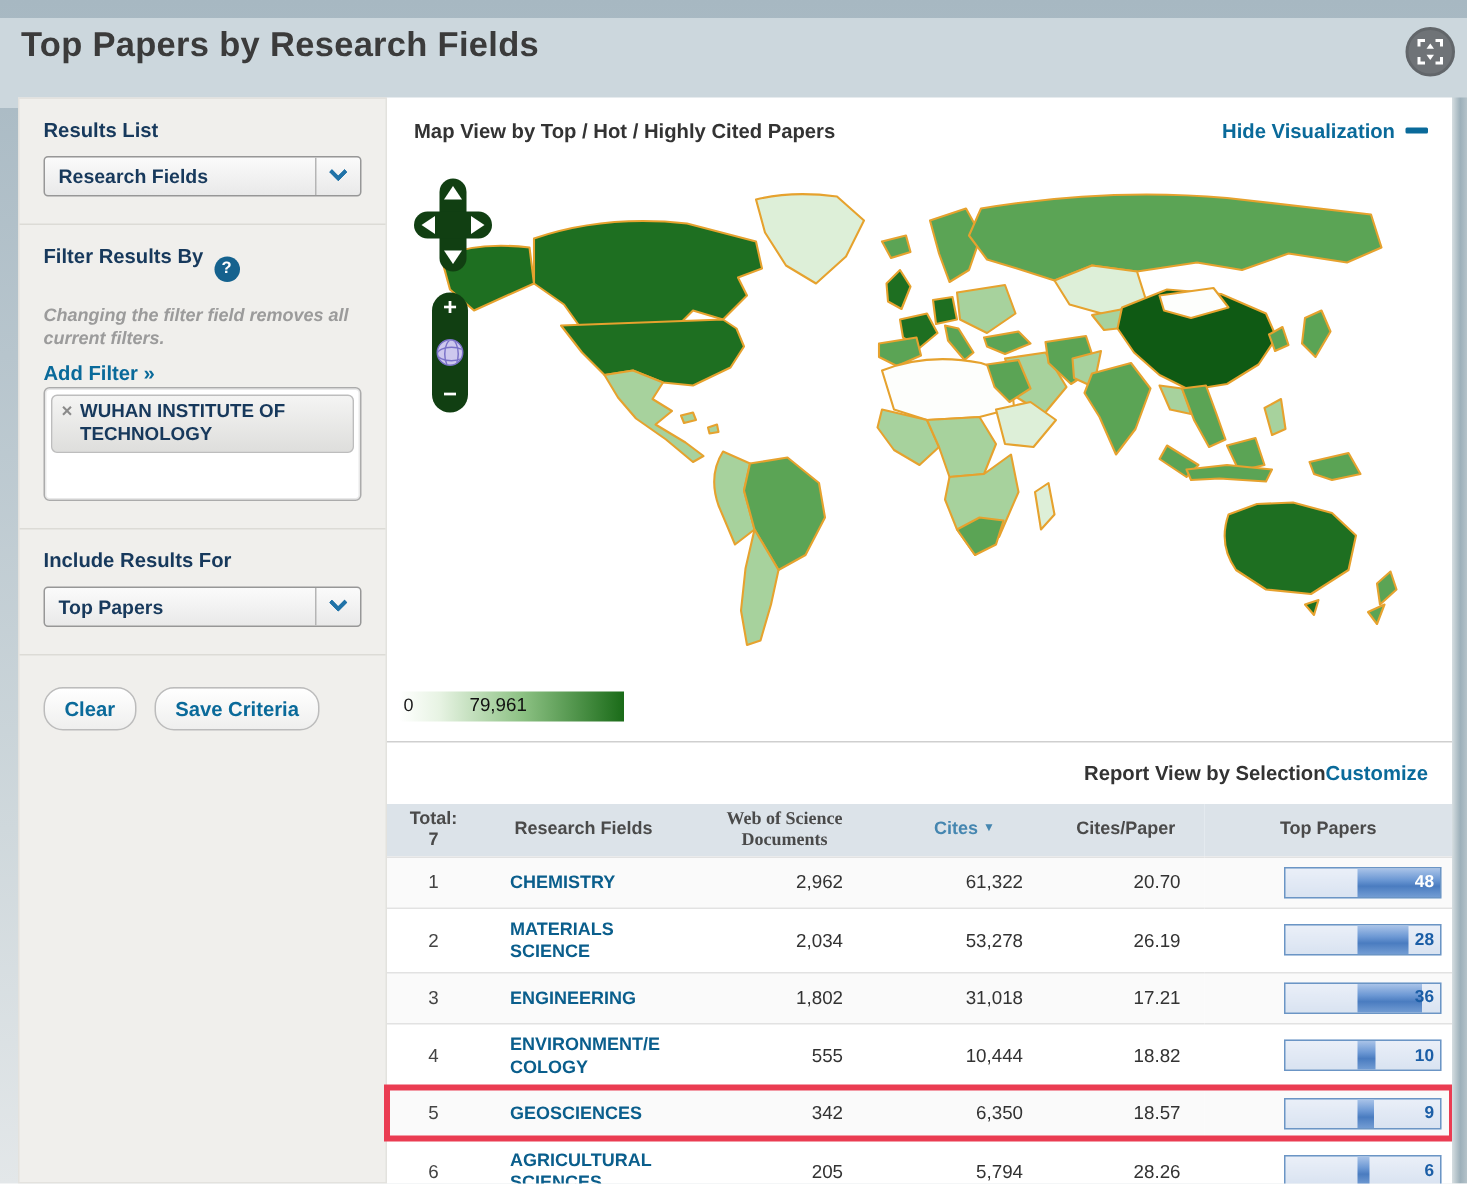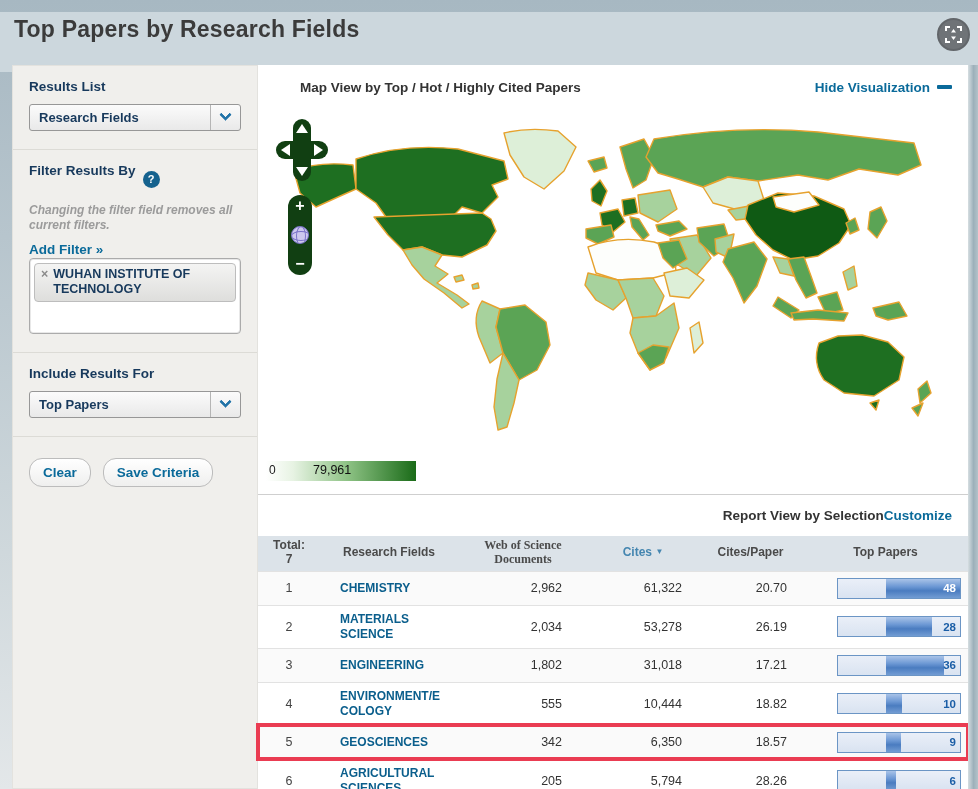--- a/index.html
+++ b/index.html
@@ -34,21 +34,21 @@
   .add-filter { font-size:13.5px; font-weight:bold; color:#0a6a9a; cursor:pointer; margin-bottom:0; display:inline-block; }
   .filter-box { background:#fff; border:1px solid #ababab; border-radius:4px; height:76px; padding:4px; box-shadow:inset 0 0 0 1px #e8e8e8; }
   .chip { background:linear-gradient(180deg,#f4f4f3,#dededc); border:1px solid #bdbdbd; border-radius:4px;
     padding:3px 6px 4px; font-size:12.5px; font-weight:bold; color:#17395c; line-height:1.2; display:flex; gap:5px; }
   .chip-x { color:#8a8a8a; font-weight:bold; cursor:pointer; flex:0 0 auto; }
   .btn-row { display:flex; gap:12px; padding-top:8px; }
   .btn { background:linear-gradient(180deg,#ffffff,#efefee); border:1px solid #bcbcbc; border-radius:13px;
     padding:6px 13px; font-size:13.5px; font-weight:bold; color:#0a6a9a; cursor:pointer; font-family:inherit; }
   
   .main { position:absolute; left:258px; top:65px; width:710px; height:724px; background:#fff; }
-  .panel-head { height:44px; display:flex; align-items:center; justify-content:space-between; padding:0 16px 0 18px;margin-left:24px; }
+  .panel-head { height:44px; display:flex; align-items:center; justify-content:space-between; padding:0 16px 0 18px; }
   .panel-title { font-size:13.5px; font-weight:bold; color:#333; }
   .link { font-size:13.5px; font-weight:bold; color:#0a6a9a; cursor:pointer; display:flex; align-items:center; gap:7px; }
   .minus-bar { width:15px; height:4px; background:#0a6a9a; border-radius:1px; display:inline-block; }
   
   .map-canvas { position:relative; height:385px; }
   .map-svg { position:absolute; left:0; top:8px; }
   .legend { position:absolute; left:8px; top:352px; width:150px; height:20px;
     background:linear-gradient(90deg,#ffffff 0%,#e7f3e3 18%,#8cc183 55%,#1a6b18 100%); }
   .legend-min { position:absolute; left:3px; top:2px; font-size:12px; color:#1a1a1a; }
   .legend-max { position:absolute; left:47px; top:2px; font-size:12.5px; color:#111; }
@@ -81,21 +81,21 @@
   tbody tr:nth-child(odd) { background:#fafafa; }
   td { vertical-align:middle; font-size:12.5px; color:#333; padding:6px 0; }
   td.rank { text-align:center; color:#444; }
   td.field { padding-left:20px; }
   .field-link { display:inline-block; max-width:106px; font-size:12px; font-weight:bold; color:#0a5e8c;
     overflow-wrap:break-word; word-wrap:break-word; cursor:pointer; line-height:1.25; }
   td.num { text-align:right; }
   td.docs { padding-right:26px; }
   td.cites { padding-right:16px; }
   td.cpp { padding-right:16px; }
-  .bar-track { position:relative; width:124px; height:21px; margin-left:auto; margin-right:7px;
+  .bar-track { position:relative; width:105px; height:21px; margin-left:auto; margin-right:7px;
     border:1px solid #6b95c5; background:linear-gradient(180deg,#eaeff8,#d9e3f1);padding-left:48px; }
   .bar-fill { height:100%; background:linear-gradient(180deg,#a9c3e8 0%,#6c98d4 40%,#4a7cc0 62%,#729cd3 100%); }
   .bar-val { position:absolute; right:4px; top:0; height:100%; display:flex; align-items:center;
     font-size:11.5px; font-weight:bold; color:#1b5ea6; }
   .bar-val.full { color:#fff; }
   tr.highlighted { outline:4px solid #ea3c52; outline-offset:-2px; }
   
   .scrollbar { position:absolute; right:0; top:65px; width:10px; height:724px;
     background:linear-gradient(90deg,#d6dee1 0%,#9db0ba 55%,#b4c2c9 100%); cursor:pointer; }
   

